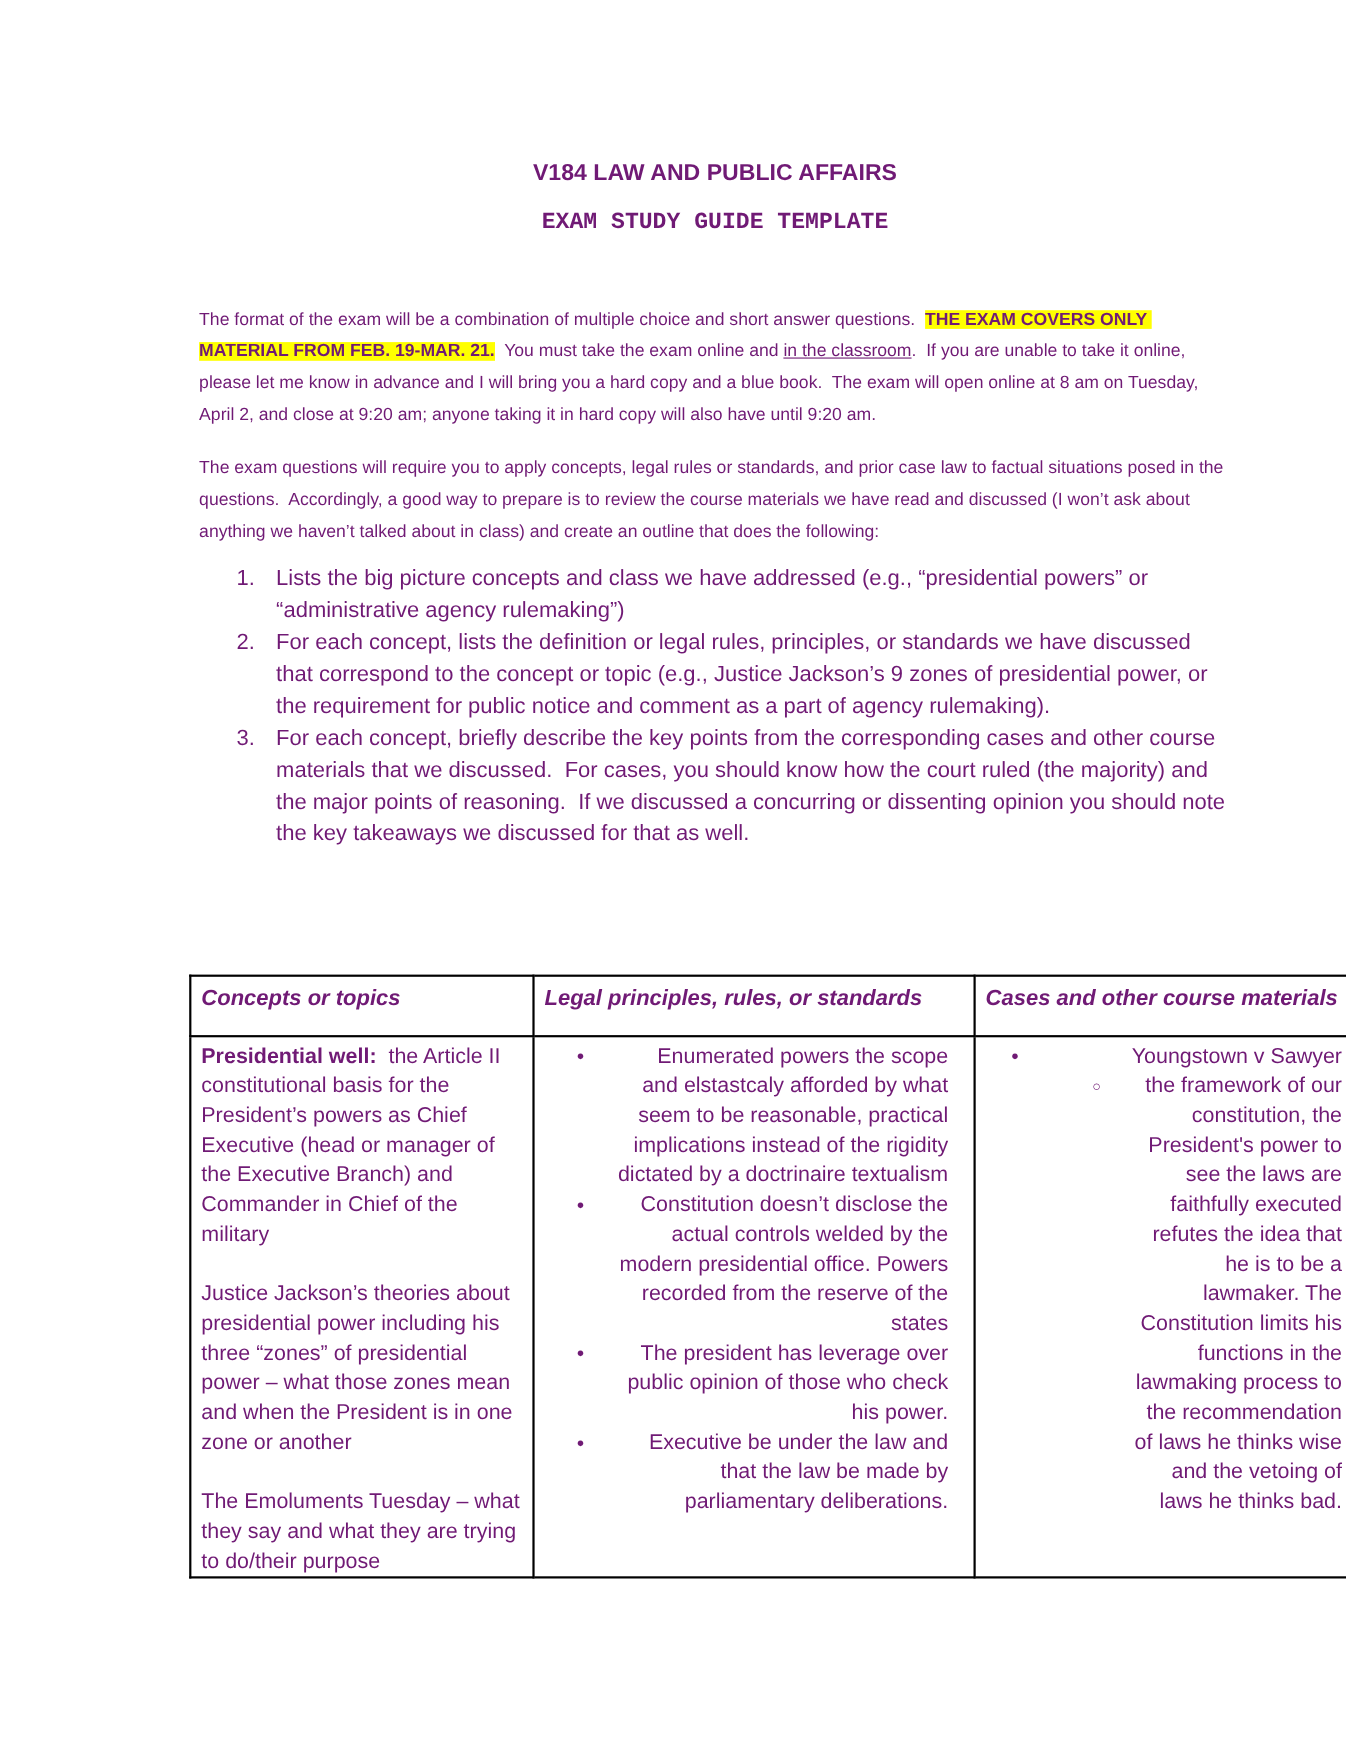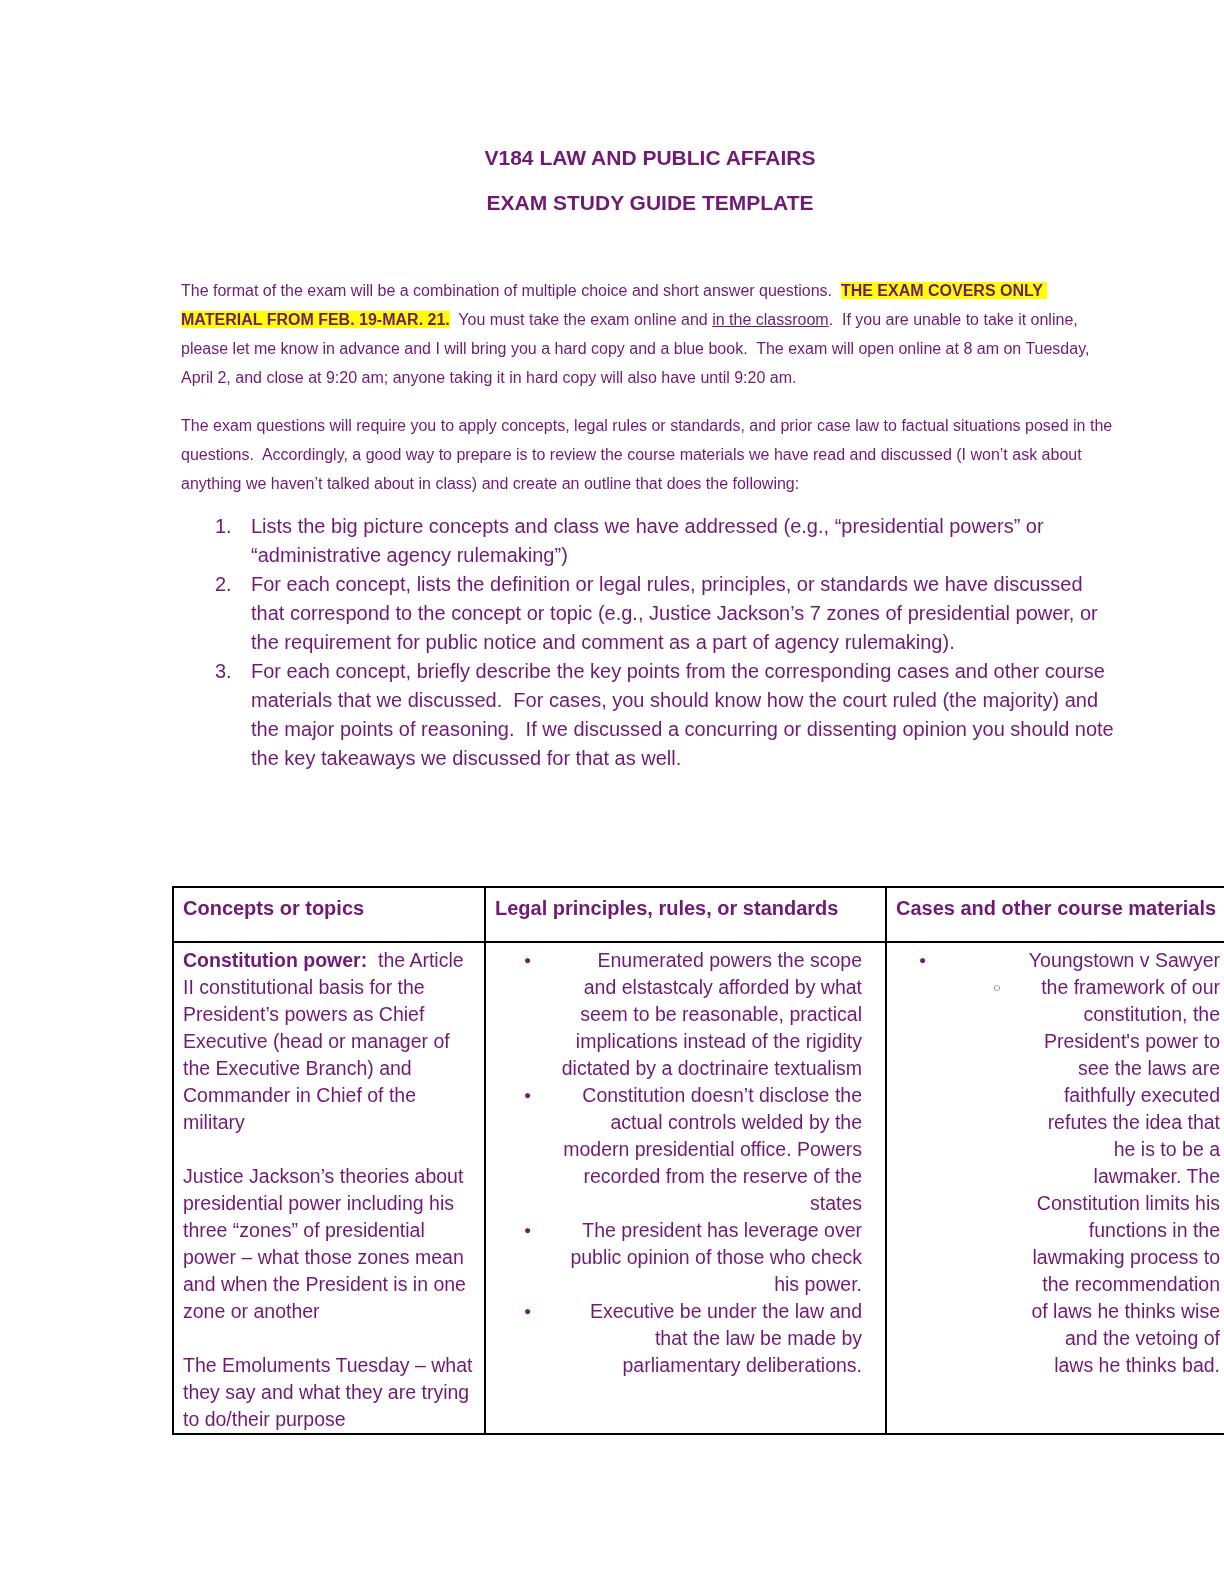--- a/index.html
+++ b/index.html
@@ -20,21 +20,21 @@
     top: 143px;
     width: 938px;
   }
   .doc-title, .doc-subtitle {
     font-size: 21px;
     font-weight: bold;
     text-align: center;
     line-height: 29px;
     white-space: pre-wrap;
   }
-  .doc-subtitle { margin-top: 16px; }
+  .doc-subtitle { margin-top: 16px; font-family: Liberation Mono, monospace; }
   .para {
     font-size: 16px;
     line-height: 29px;
     white-space: pre-wrap;
     text-align: left;
   }
   .para-1 { margin-top: 59px; }
   .para-2 { margin-top: 19px; }
   .hl { background: #ffff00; font-weight: bold; }
   .und { text-decoration: underline; }
@@ -53,20 +53,21 @@
   .study-table th, .study-table td {
     border: 2px solid #000000;
     vertical-align: top;
     text-align: left;
   }
   .study-table th {
     height: 55px;
     padding: 7px 9px 0 9px;
     font-size: 20px;
     font-weight: bold;
+    font-style: italic;
     line-height: 26px;
     white-space: pre-wrap;
   }
   .study-table td {
     height: 483px;
     padding: 4px 9px 0 9px;
     font-size: 19.5px;
     line-height: 27px;
   }
   .cell-p { white-space: pre-wrap; }
@@ -98,21 +99,21 @@
 
     <p class="para para-2">The exam questions will require you to apply concepts, legal rules or standards, and prior case law to factual situations posed in the questions.  Accordingly, a good way to prepare is to review the course materials we have read and discussed (I won’t ask about anything we haven’t talked about in class) and create an outline that does the following:</p>
 
     <ol class="num-list">
       <li class="num-item">
         <span class="num-label">1.</span>
         <span class="num-text">Lists the big picture concepts and class we have addressed (e.g., “presidential powers” or “administrative agency rulemaking”)</span>
       </li>
       <li class="num-item">
         <span class="num-label">2.</span>
-        <span class="num-text">For each concept, lists the definition or legal rules, principles, or standards we have discussed that correspond to the concept or topic (e.g., Justice Jackson’s 7 zones of presidential power, or the requirement for public notice and comment as a part of agency rulemaking).</span>
+        <span class="num-text">For each concept, lists the definition or legal rules, principles, or standards we have discussed that correspond to the concept or topic (e.g., Justice Jackson’s 9 zones of presidential power, or the requirement for public notice and comment as a part of agency rulemaking).</span>
       </li>
       <li class="num-item">
         <span class="num-label">3.</span>
         <span class="num-text">For each concept, briefly describe the key points from the corresponding cases and other course materials that we discussed.  For cases, you should know how the court ruled (the majority) and the major points of reasoning.  If we discussed a concurring or dissenting opinion you should note the key takeaways we discussed for that as well.</span>
       </li>
     </ol>
   </div>
 
   <table class="study-table">
     <colgroup>
@@ -123,21 +124,21 @@
     <thead>
       <tr>
         <th>Concepts or topics</th>
         <th>Legal principles, rules, or standards</th>
         <th>Cases and other course materials</th>
       </tr>
     </thead>
     <tbody>
       <tr>
         <td class="concepts-cell">
-          <p class="cell-p"><span class="bold">Constitution power:</span><span>  the Article II constitutional basis for the President’s powers as Chief Executive (head or manager of the Executive Branch) and Commander in Chief of the military</span></p>
+          <p class="cell-p"><span class="bold">Presidential well:</span><span>  the Article II constitutional basis for the President’s powers as Chief Executive (head or manager of the Executive Branch) and Commander in Chief of the military</span></p>
           <p class="cell-p gap">Justice Jackson’s theories about presidential power including his three “zones” of presidential power – what those zones mean and when the President is in one zone or another</p>
           <p class="cell-p gap">The Emoluments Tuesday – what they say and what they are trying to do/their purpose</p>
         </td>
         <td class="legal-cell">
           <ul class="bullet-list">
             <li class="bullet-item">
               <span class="bullet-marker">●</span>
               <span class="bullet-text">Enumerated powers the scope and elstastcaly afforded by what seem to be reasonable, practical implications instead of the rigidity dictated by a doctrinaire textualism</span>
             </li>
             <li class="bullet-item">

